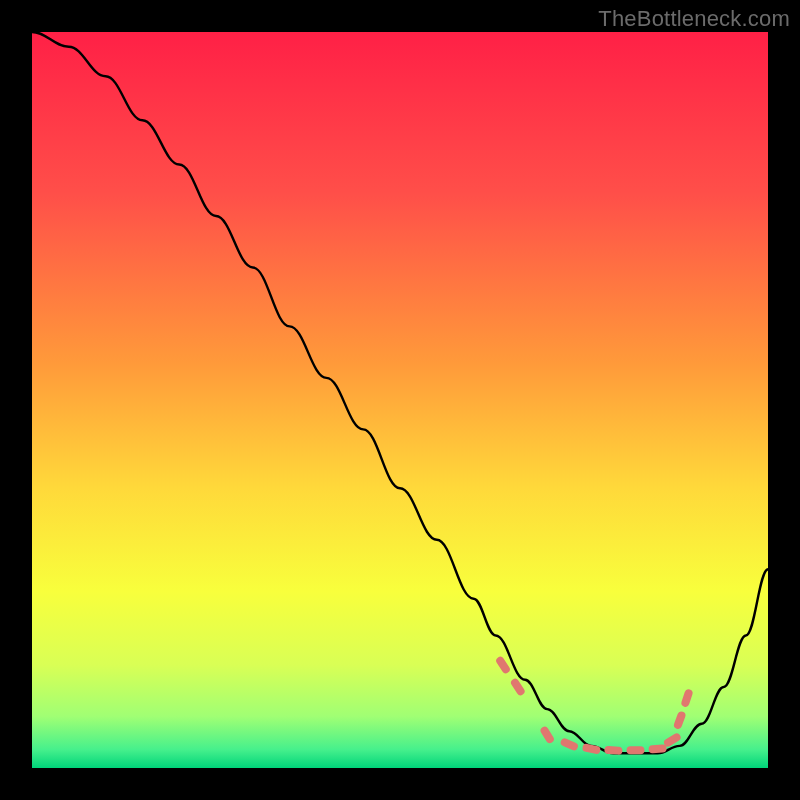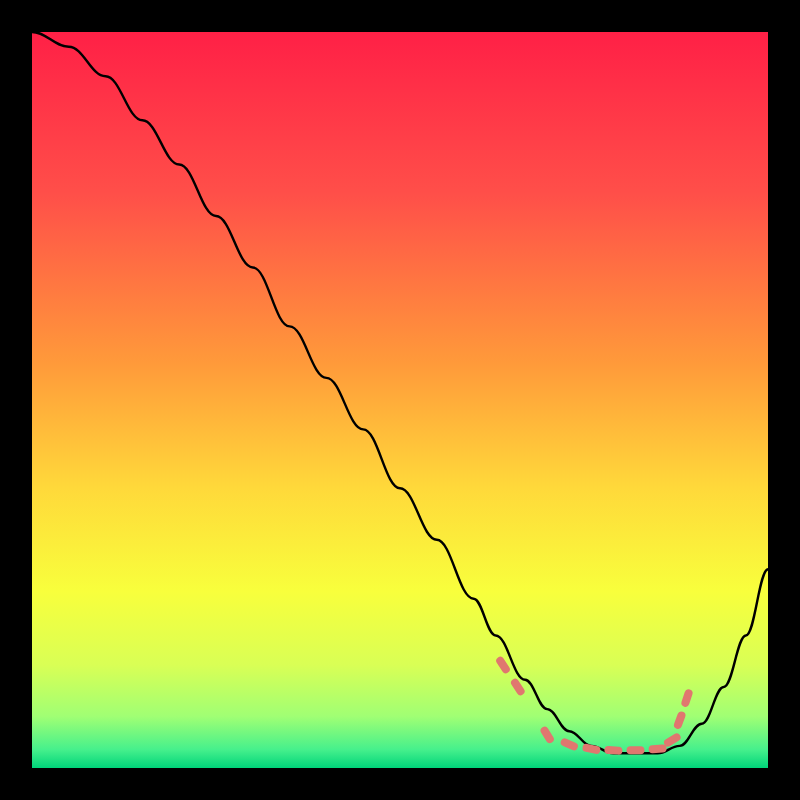--- a/index.html
+++ b/index.html
@@ -85,14 +85,15 @@
           <rect x="594.5" y="714.3" width="18" height="8" rx="4" ry="4" fill="#e0776f" transform="rotate(0.0 603.5 718.3)"></rect>
           <rect x="616.6" y="712.9" width="18" height="8" rx="4" ry="4" fill="#e0776f" transform="rotate(-3.8 625.6 716.9)"></rect>
           <rect x="631.3" y="704.0" width="18" height="8" rx="4" ry="4" fill="#e0776f" transform="rotate(-31.0 640.3 708.0)"></rect>
           <rect x="638.7" y="684.2" width="18" height="8" rx="4" ry="4" fill="#e0776f" transform="rotate(-69.7 647.7 688.2)"></rect>
           <rect x="646.0" y="662.1" width="18" height="8" rx="4" ry="4" fill="#e0776f" transform="rotate(-71.6 655.0 666.1)"></rect>
         </g>
     </svg>
 
   </div>
 
+  <div class="watermark">TheBottleneck.com</div>
 
 </div>
 
 </body></html>

